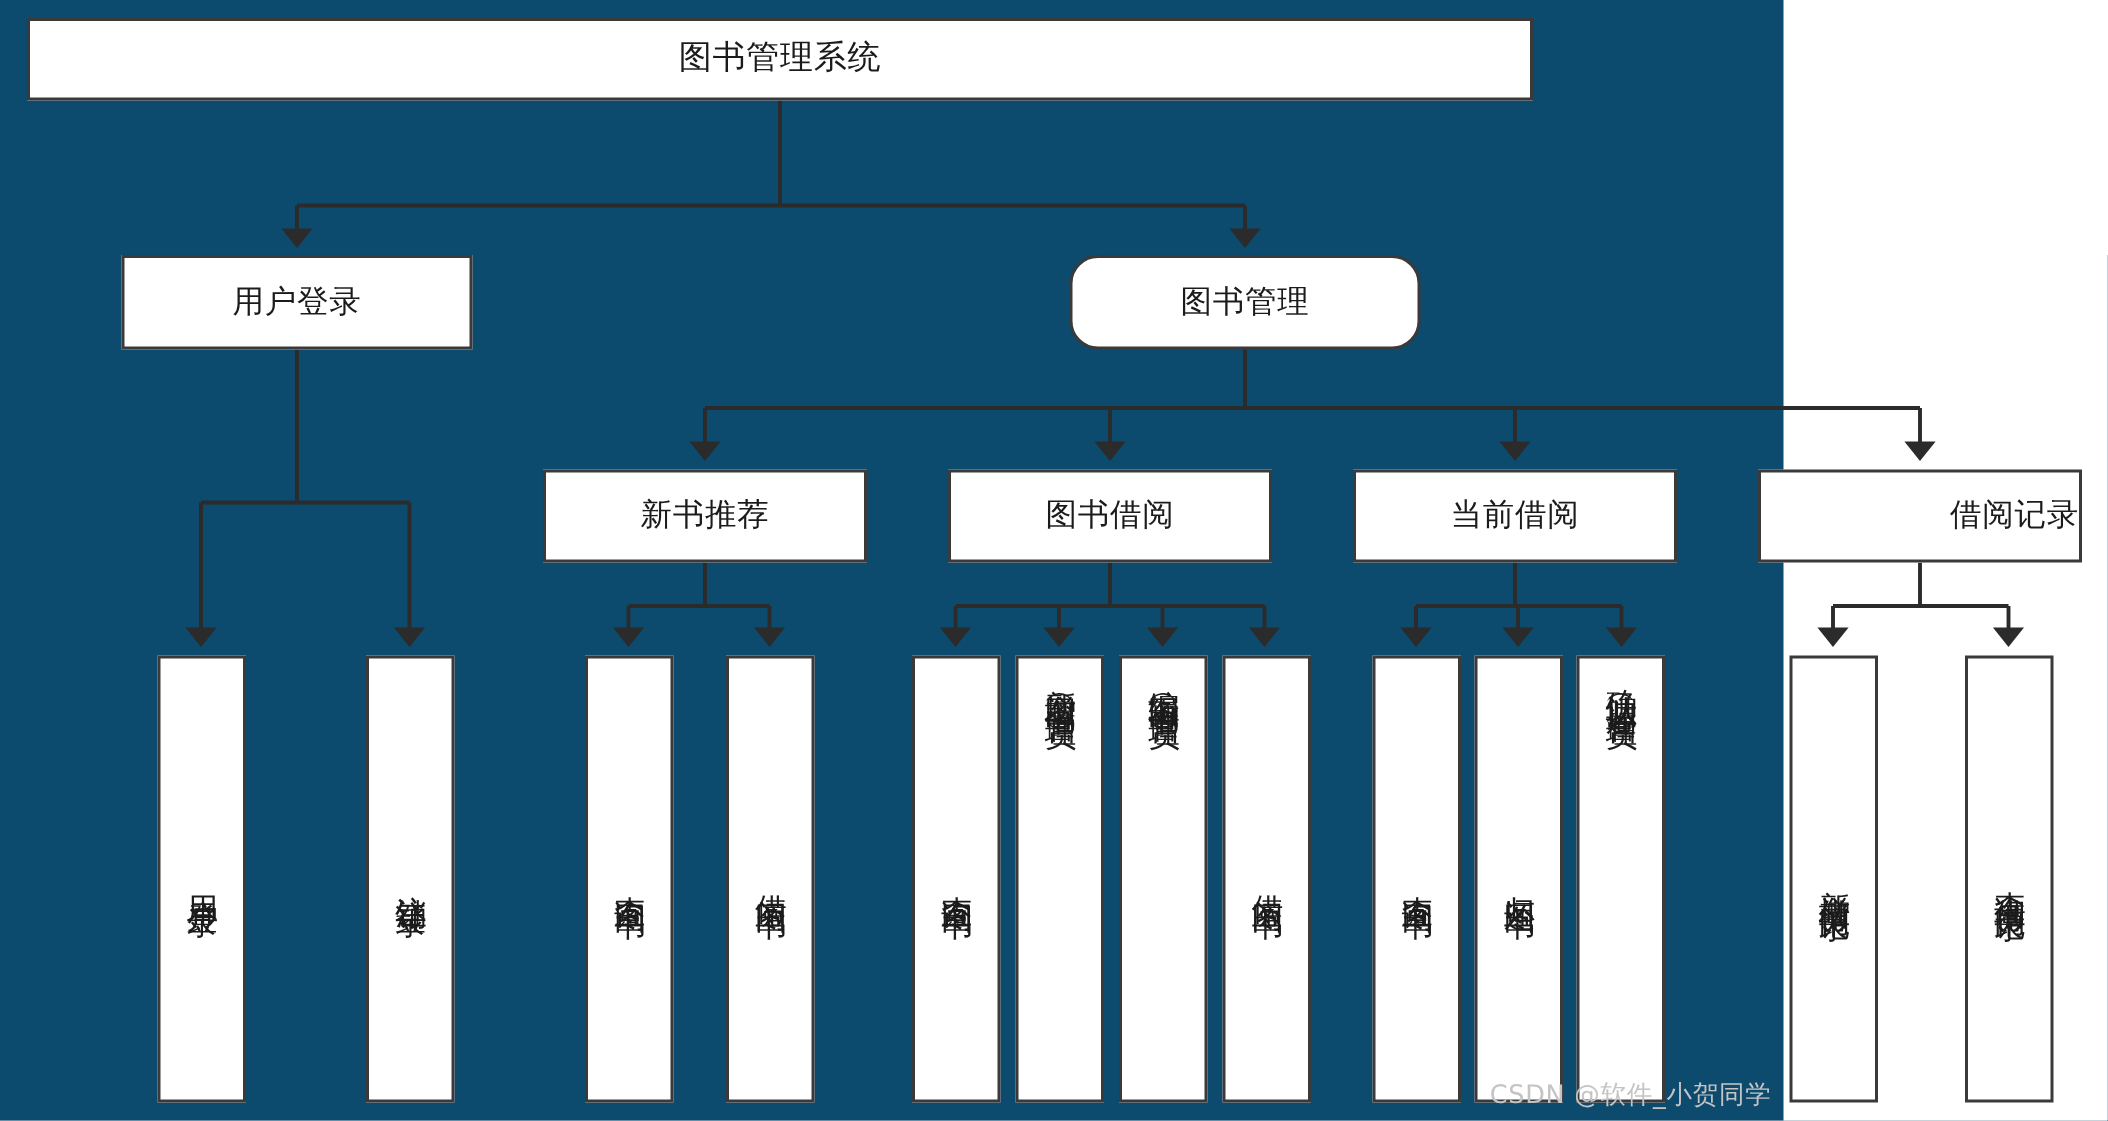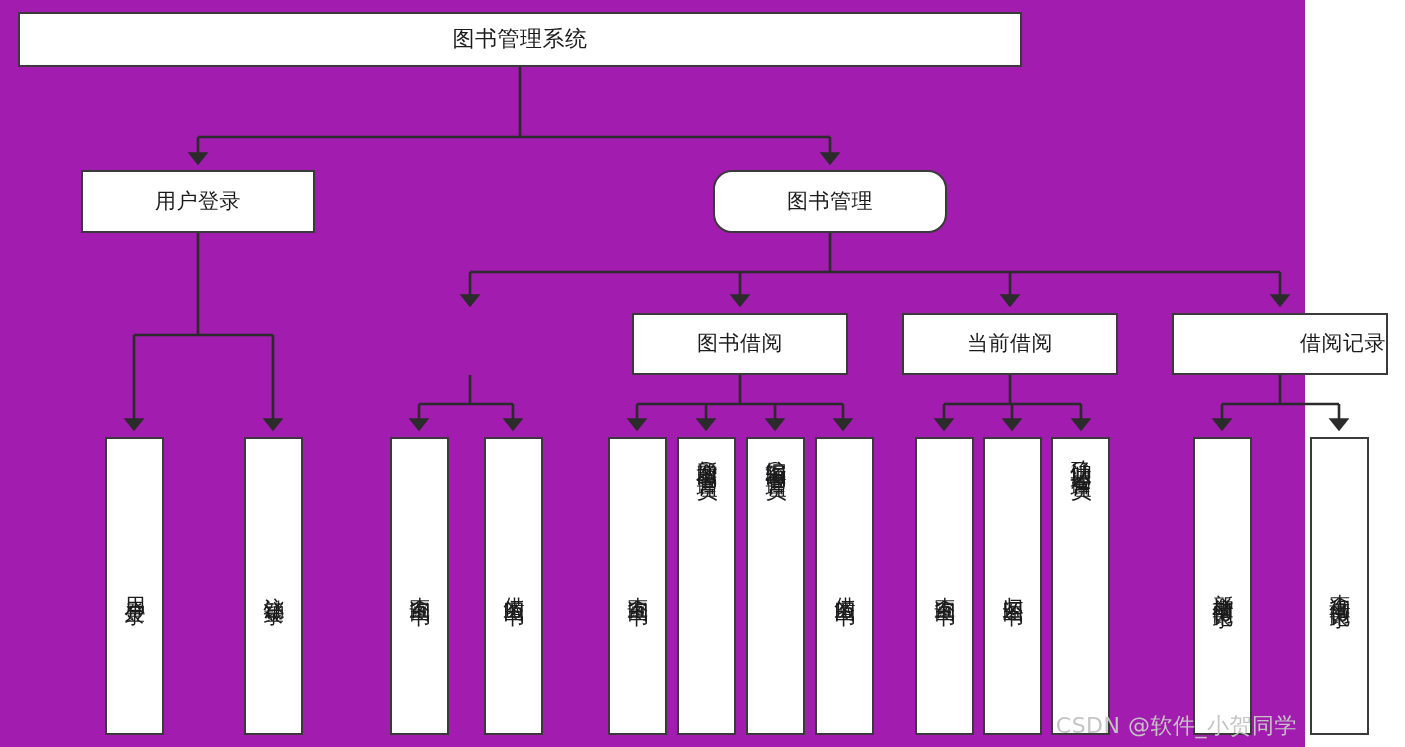--- a/index.html
+++ b/index.html
@@ -1,20 +1,20 @@
 <!DOCTYPE html>
 <html><head>
 <meta charset="utf-8">
 <style>
   html,body{margin:0;padding:0;background:#ffffff;}
   body{
     width:1405px;height:747px;overflow:hidden;
     font-family:"DejaVu Sans","Liberation Sans",sans-serif;
   }
-  #stage{position:relative;width:1305px;height:747px;background:#a21caf;}
+  #stage{position:relative;width:1189px;height:747px;background:#0c4a6e;}
   #wires{position:absolute;left:0;top:0;width:1405px;height:747px;}
   .node{
     position:absolute;
     box-sizing:border-box;
     background:#ffffff;
     border:2.5px solid #3a3a3a;
     display:flex;
     align-items:center;
     justify-content:center;
     color:#1b1b1b;
@@ -37,21 +37,21 @@
     font-size:21px;
     letter-spacing:3px;
     line-height:1.0;
     white-space:nowrap;
   }
   .v-node.mid{align-items:center;padding-top:0;}
   #watermark{
     position:absolute;
     right:8px;
     bottom:6px;
-    font-size:22px;
+    font-size:17px;
     color:#c4c4c4;
     white-space:nowrap;
     letter-spacing:0.5px;
   }
 </style>
 </head>
 <body>
 
 <div id="stage">
 
@@ -109,20 +109,23 @@
     <span class="lbl">图书管理系统</span>
   </div>
 
   <div class="node h-node" style="left:81px;top:170px;width:234px;height:63px;">
     <span class="lbl">用户登录</span>
   </div>
   <div class="node h-node" style="left:713px;top:170px;width:234px;height:63px;border-radius:19px;">
     <span class="lbl">图书管理</span>
   </div>
 
+  <div class="node h-node" style="left:362px;top:313px;width:216px;height:62px;">
+    <span class="lbl">新书推荐</span>
+  </div>
   <div class="node h-node" style="left:902px;top:313px;width:216px;height:62px;">
     <span class="lbl">当前借阅</span>
   </div>
   <div class="node h-node" style="left:632px;top:313px;width:216px;height:62px;">
     <span class="lbl">图书借阅</span>
   </div>
   <div class="node h-node" style="left:1172px;top:313px;width:216px;height:62px;justify-content:flex-end;">
     <span class="lbl">借阅记录</span>
   </div>
 

